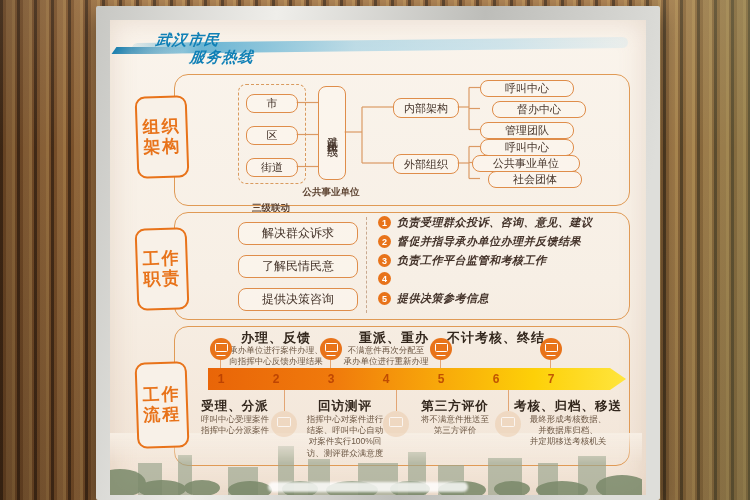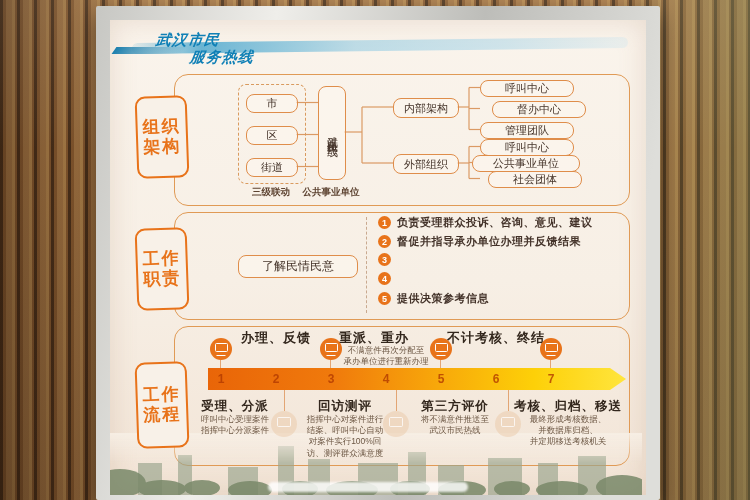--- a/index.html
+++ b/index.html
@@ -35,21 +35,21 @@
   .box{position:absolute;border:1px solid #df8d4a;border-radius:8px;background:rgba(252,246,238,.65);
     color:#45342a;display:flex;align-items:center;justify-content:center;font-size:11px;font-weight:normal;}
   .dashedbox{position:absolute;border:1px dashed #d99a5e;border-radius:8px;}
   .cap{position:absolute;font-size:9.5px;color:#5d4331;font-weight:bold;transform:translateX(-50%);white-space:nowrap;}
   .vtext{writing-mode:vertical-rl;text-orientation:upright;letter-spacing:2px;font-size:11px;}
   .conn{position:absolute;left:0;top:0;pointer-events:none;}
   .vdash{position:absolute;border-left:1.5px dashed #c9a98f;}
   .drow{position:absolute;display:flex;align-items:center;gap:6px;}
   .dnum{width:13px;height:13px;border-radius:50%;background:#e8731a;color:#fff;font-size:9px;
     display:flex;align-items:center;justify-content:center;font-weight:bold;flex:0 0 auto;}
-  .dtext{font-size:11px;color:#44332a;font-weight:bold;letter-spacing:.5px;white-space:nowrap;}
+  .dtext{font-size:11px;color:#44332a;font-weight:bold;letter-spacing:.5px;white-space:nowrap;font-style:italic;}
   .ficon{position:absolute;width:22px;height:22px;border-radius:50%;background:#e8731a;
     display:flex;align-items:center;justify-content:center;z-index:3;}
   .ficon .scr{display:block;width:11px;height:7px;border:1.4px solid #fff;border-radius:1.5px;margin-bottom:3px;}
   .ficon .base{position:absolute;bottom:4px;left:50%;transform:translateX(-50%);width:9px;height:1.5px;background:#fff;}
   .fadecirc{position:absolute;width:26px;height:26px;border-radius:50%;background:rgba(233,198,162,.45);z-index:1;}
   .fadecirc .scr{position:absolute;left:50%;top:6px;transform:translateX(-50%);width:12px;height:8px;
     border:1.3px solid rgba(255,255,255,.75);border-radius:1.5px;}
   .strip{position:absolute;background:linear-gradient(90deg,#e96508,#f07a0c 30%,#f8a80a 55%,#fdd008 78%,#ffe53d);
     clip-path:polygon(0 0,calc(100% - 16px) 0,100% 50%,calc(100% - 16px) 100%,0 100%);z-index:2;}
   .snum{position:absolute;font-size:12px;font-weight:bold;color:rgba(178,58,0,.8);transform:translateX(-50%);z-index:3;}
@@ -100,68 +100,73 @@
       </svg>
 
       <div class="sec" style="left:64px;top:54px;width:454px;height:130px"></div>
       <div class="seclabel" style="left:26px;top:76px;width:48px;height:78px">组织
 架构</div>
 
       <div class="dashedbox" style="left:128px;top:64px;width:66px;height:98px"></div>
       <div class="box" style="left:136px;top:74px;width:50px;height:17px">市</div>
       <div class="box" style="left:136px;top:106px;width:50px;height:17px">区</div>
       <div class="box" style="left:136px;top:138px;width:50px;height:17px">街道</div>
-      <div class="cap" style="left:161px;top:166px">三级联动</div>
+      <div class="cap" style="left:161px;top:182px">三级联动</div>
 
       <div class="box vtext" style="left:208px;top:66px;width:26px;height:92px">武汉市民热线</div>
       <div class="cap" style="left:221px;top:166px">公共事业单位</div>
 
       <div class="box" style="left:283px;top:78px;width:64px;height:18px">内部架构</div>
       <div class="box" style="left:370px;top:60px;width:92px;height:15px">呼叫中心</div>
       <div class="box" style="left:382px;top:81px;width:92px;height:15px">督办中心</div>
       <div class="box" style="left:370px;top:102px;width:92px;height:15px">管理团队</div>
 
       <div class="box" style="left:283px;top:134px;width:64px;height:18px">外部组织</div>
       <div class="box" style="left:370px;top:119px;width:92px;height:15px">呼叫中心</div>
       <div class="box" style="left:362px;top:135px;width:106px;height:15px">公共事业单位</div>
       <div class="box" style="left:378px;top:151px;width:92px;height:15px">社会团体</div>
 
       <div class="sec" style="left:64px;top:192px;width:454px;height:106px"></div>
       <div class="seclabel" style="left:26px;top:208px;width:48px;height:78px">工作
 职责</div>
 
+      <div class="box" style="left:128px;top:202px;width:118px;height:21px;font-size:12px">解决群众诉求</div>
       <div class="box" style="left:128px;top:235px;width:118px;height:21px;font-size:12px">了解民情民意</div>
+      <div class="box" style="left:128px;top:268px;width:118px;height:21px;font-size:12px">提供决策咨询</div>
 
       <div class="vdash" style="left:256px;top:197px;height:96px"></div>
 
       <div class="drow" style="left:268px;top:195px">
         <span class="dnum">1</span>
         <span class="dtext">负责受理群众投诉、咨询、意见、建议</span>
       </div>
       <div class="drow" style="left:268px;top:214px">
         <span class="dnum">2</span>
         <span class="dtext">督促并指导承办单位办理并反馈结果</span>
       </div>
       <div class="drow" style="left:268px;top:233px">
         <span class="dnum">3</span>
+        <span class="dtext">负责工作平台监管和考核工作</span>
       </div>
       <div class="drow" style="left:268px;top:252px">
         <span class="dnum">4</span>
       </div>
       <div class="drow" style="left:268px;top:271px">
         <span class="dnum">5</span>
         <span class="dtext">提供决策参考信息</span>
       </div>
 
       <div class="sec" style="left:64px;top:306px;width:454px;height:138px"></div>
       <div class="seclabel" style="left:26px;top:342px;width:48px;height:82px;z-index:4">工作
 流程</div>
 
       <div class="ftitle" style="left:166px;top:309px">办理、反馈</div>
-      <div class="ftitle" style="left:264px;top:309px">重派、重办</div>
+      <div class="fdesc" style="left:166px;top:325px">承办单位进行案件办理、
+向指挥中心反馈办理结果</div>
+      <div class="ftitle" style="left:284px;top:309px">重派、重办</div>
       <div class="fdesc" style="left:276px;top:325px">不满意件再次分配至
 承办单位进行重新办理</div>
       <div class="ftitle" style="left:386px;top:309px">不计考核、终结</div>
 
       <div class="ficon" style="left:100px;top:318px">
           <span class="scr"></span>
           <span class="base"></span>
         </div>
       <div class="ficon" style="left:210px;top:318px">
           <span class="scr"></span>
@@ -205,21 +210,21 @@
       <div class="ftitle bottom" style="left:125px;top:378px">受理、分派</div>
       <div class="fdesc" style="left:125px;top:394px;width:105px">呼叫中心受理案件
 指挥中心分派案件</div>
       <div class="ftitle bottom" style="left:235px;top:378px">回访测评</div>
       <div class="fdesc" style="left:235px;top:394px;width:105px">指挥中心对案件进行
 结案、呼叫中心自动
 对案件实行100%回
 访、测评群众满意度</div>
       <div class="ftitle bottom" style="left:345px;top:378px">第三方评价</div>
       <div class="fdesc" style="left:345px;top:394px;width:105px">将不满意件推送至
-武汉市民热线</div>
+第三方评价</div>
       <div class="ftitle bottom" style="left:458px;top:378px">考核、归档、移送</div>
       <div class="fdesc" style="left:458px;top:394px;width:110px">最终形成考核数据、
 并数据库归档、
 并定期移送考核机关</div>
 
       <svg class="cityscape" viewBox="0 0 532 62">
         <defs>
           <linearGradient id="fadeTop" x1="0" y1="0" x2="0" y2="1">
             <stop offset="0" stop-color="#f7efe5" stop-opacity="1"></stop>
             <stop offset="1" stop-color="#f7efe5" stop-opacity="0"></stop>

